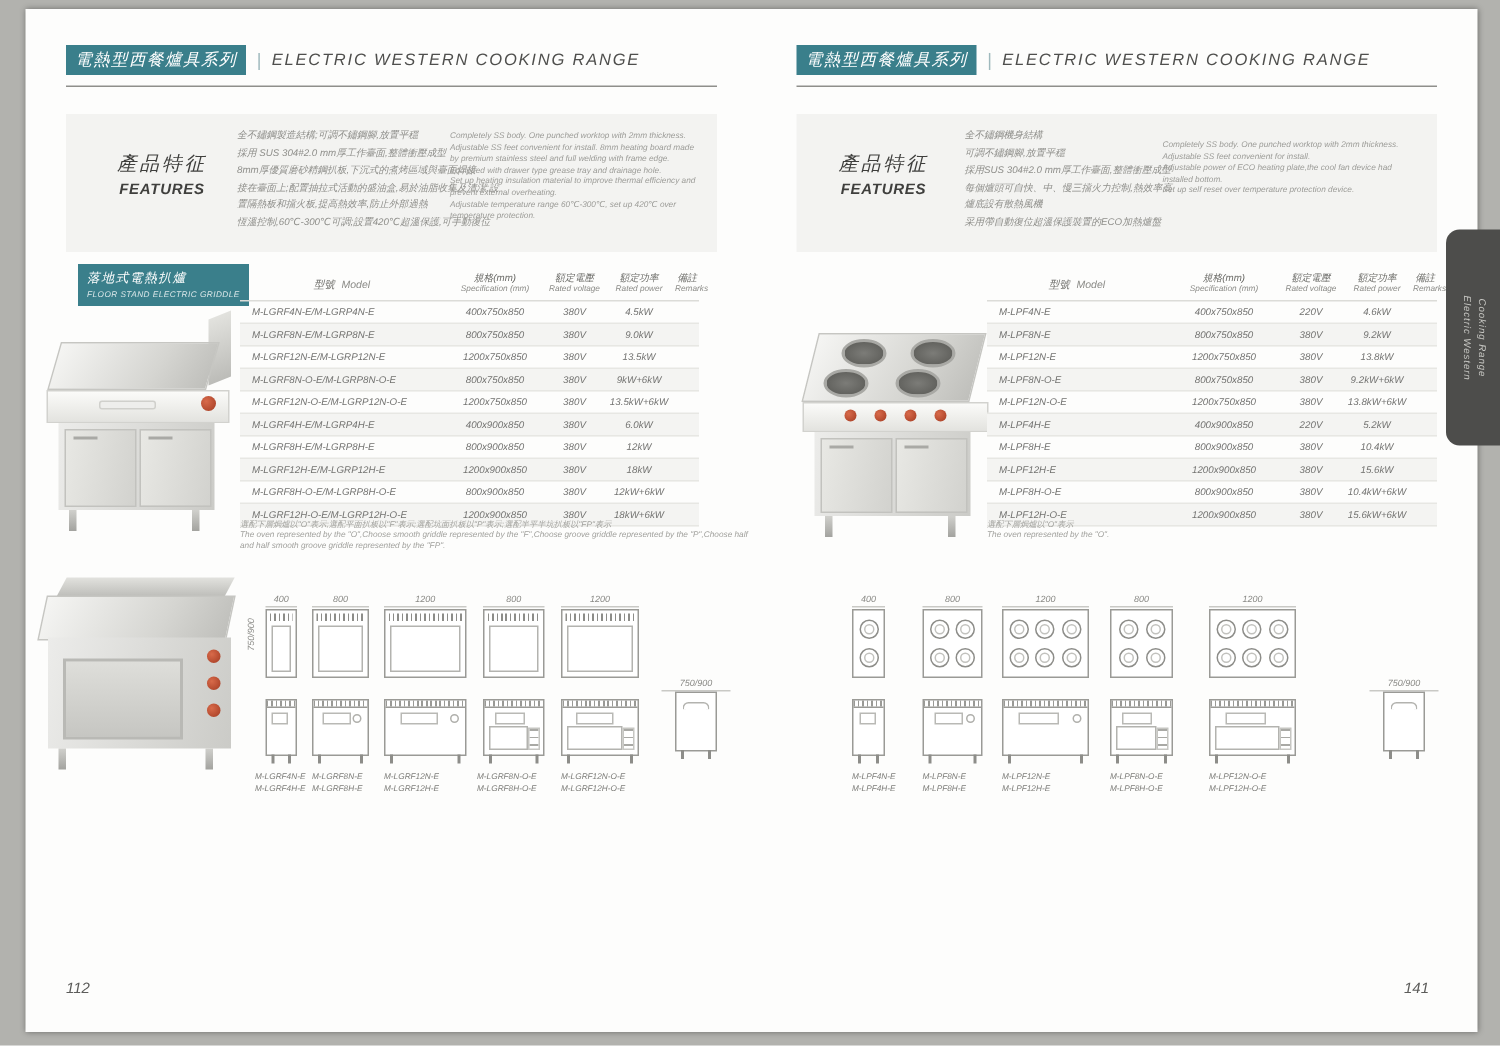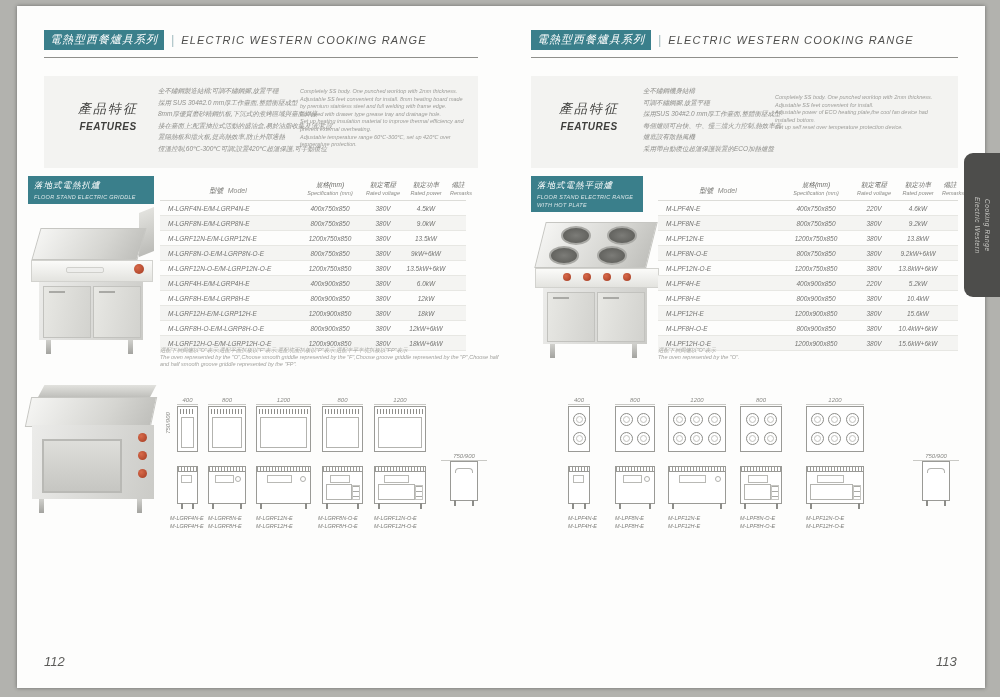--- a/index.html
+++ b/index.html
@@ -76,21 +76,21 @@
   .panel{background:linear-gradient(#fbfbf9,#e3e3df);border:1px solid #d2d2ce;}
   .knob{border-radius:50%;background:radial-gradient(circle at 35% 35%,#d86a4a,#a33b22);}
   .slot{border:1px solid #d0d0cc;border-radius:2px;background:#eeeeec;}
   .cab{background:linear-gradient(105deg,#ececea,#cbcbc7);}
   .door{background:linear-gradient(100deg,#e8e8e4,#d2d2ce);border:1px solid #c2c2be;}
   .door::before{content:"";position:absolute;top:4px;left:5px;width:16px;height:2px;background:#a9a9a5;}
   .pleg{background:linear-gradient(#d0d0cc,#a3a39f);width:5px;height:14px;}
   .hp{width:26px;height:15px;border-radius:50%;background:radial-gradient(#7c7c78,#585854);border:2px solid #a9a9a5;}
   .ovendoor{border:2px solid #b9b9b5;background:linear-gradient(#dededa,#c6c6c2);}
 
-  .pageno{position:absolute;font-size:13px;color:#5c5c5a;}
+  .pageno{position:absolute;font-size:10px;color:#5c5c5a;}
 
   .sidetab{position:absolute;right:0;top:153px;width:36px;height:144px;background:#4d4d4b;border-radius:9px 0 0 9px;display:flex;align-items:center;justify-content:center;}
   .tabtxt{writing-mode:vertical-lr;font-size:6.5px;letter-spacing:.6px;color:#c6c6c2;line-height:10px;text-align:center;}
   .tabtxt span{display:block;}
 </style>
 </head>
 <body>
 
 <div class="canvas">
   <div class="spread"></div>
@@ -120,21 +120,21 @@
       <div>Adjustable SS feet convenient for install. 8mm heating board made</div>
       <div>by premium stainless steel and full welding with frame edge.</div>
       <div>Equipped with drawer type grease tray and drainage hole.</div>
       <div>Set up heating insulation material to improve thermal efficiency and</div>
       <div>prevent external overheating.</div>
       <div>Adjustable temperature range 60℃-300℃, set up 420℃ over</div>
       <div>temperature protection.</div>
     </div>
   </div>
 
-  <div class="plabel" style="left:28px;top:176px;width:126px;">
+  <div class="plabel" style="left:52px;top:176px;width:114px;">
     <div class="pl-zh">落地式電熱扒爐</div>
     <div class="pl-en">FLOOR STAND ELECTRIC GRIDDLE</div>
   </div>
 
   <div class="photo" style="left:30px;top:204px;width:132px;height:156px;">
     <i class="splash" style="right:8px;top:6px;width:15px;height:44px;transform:skewY(-22deg);"></i>
     <i class="plate" style="left:6px;top:24px;width:104px;height:30px;transform:skewX(-16deg);"></i>
     <i class="panel" style="left:1px;top:56px;width:120px;height:20px;"></i>
     <i class="slot" style="left:36px;top:63px;width:36px;height:4px;"></i>
     <i class="knob" style="right:18px;top:60px;width:10px;height:10px;"></i>
@@ -370,25 +370,20 @@
     </div>
     <div class="f-en" style="left:244px;top:18px;">
       <div>Completely SS body. One punched worktop with 2mm thickness.</div>
       <div>Adjustable SS feet convenient for install.</div>
       <div>Adjustable power of ECO heating plate,the cool fan device had</div>
       <div>installed bottom.</div>
       <div>Set up self reset over temperature protection device.</div>
     </div>
   </div>
 
-  <div class="plabel" style="left:531px;top:176px;width:112px;">
-    <div class="pl-zh">落地式電熱平頭爐</div>
-    <div class="pl-en">FLOOR STAND ELECTRIC RANGE</div>
-    <div class="pl-en">WITH HOT PLATE</div>
-  </div>
 
   <div class="photo" style="left:535px;top:214px;width:130px;height:150px;">
     <i class="plate" style="left:5px;top:8px;width:110px;height:44px;transform:skewX(-14deg);"></i>
     <i class="hp" style="left:26px;top:12px;"></i>
     <i class="hp" style="left:72px;top:12px;"></i>
     <i class="hp" style="left:14px;top:32px;"></i>
     <i class="hp" style="left:62px;top:32px;"></i>
     <i class="panel" style="left:0;top:54px;width:122px;height:18px;"></i>
     <i class="knob" style="left:28px;top:59px;width:8px;height:8px;"></i>
     <i class="knob" style="left:48px;top:59px;width:8px;height:8px;"></i>
@@ -593,21 +588,21 @@
     </div>
   <div class="mlabel" style="left:740px;top:515px;">
       <span>M-LPF8N-O-E</span>
       <span>M-LPF8H-O-E</span>
     </div>
   <div class="mlabel" style="left:806px;top:515px;">
       <span>M-LPF12N-O-E</span>
       <span>M-LPF12H-O-E</span>
     </div>
 
-  <div class="pageno" style="left:936px;top:654px;">113</div>
+  <div class="pageno" style="left:936px;top:654px;">141</div>
 
   <div class="sidetab">
     <div class="tabtxt">
       <span>Electric Western</span>
       <span>Cooking Range</span>
     </div>
   </div>
 </div>
 
 </body></html>

